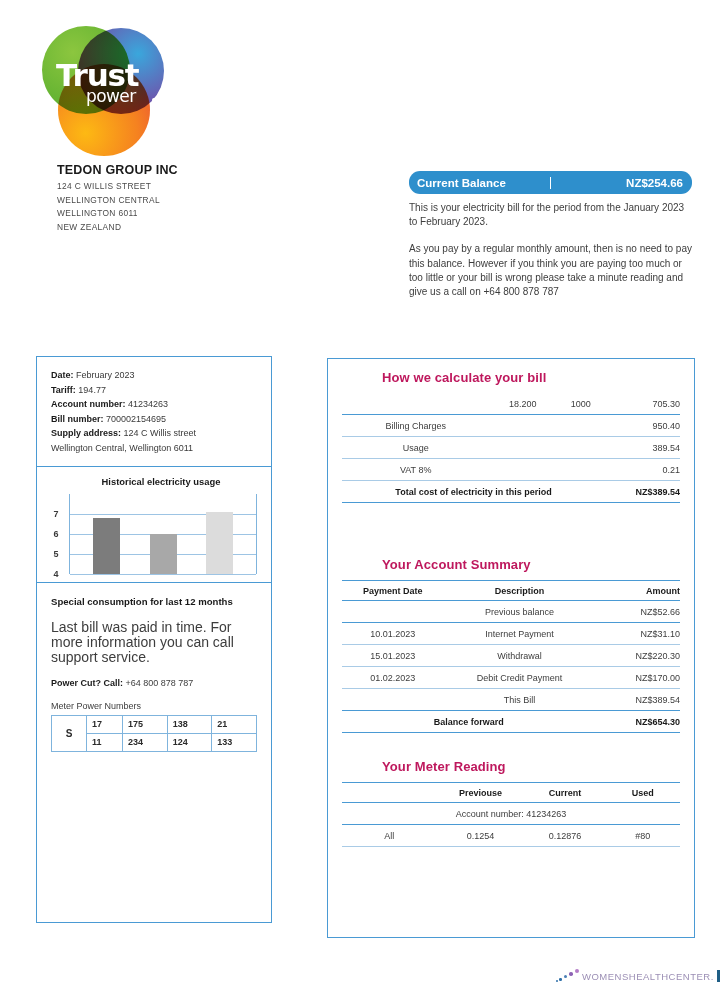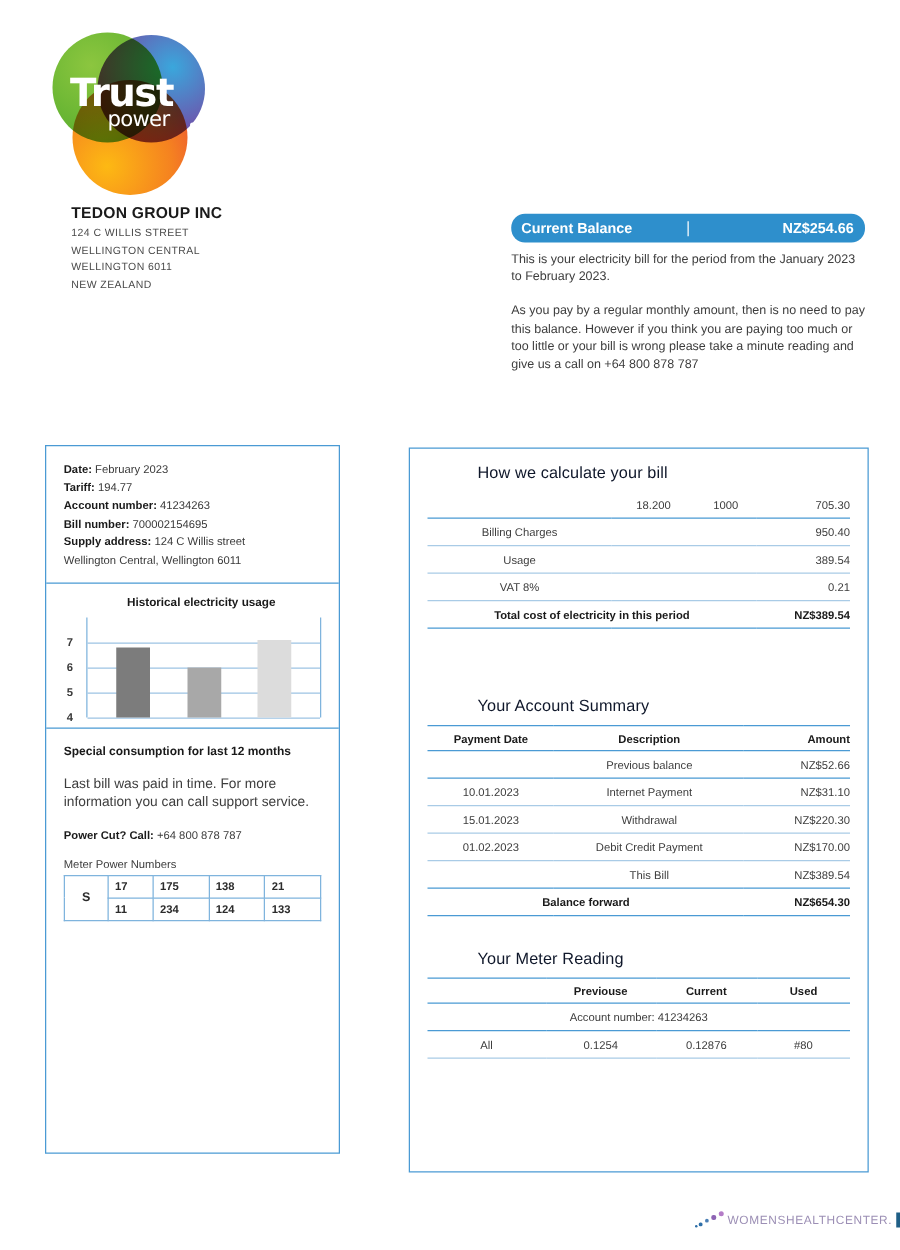--- a/index.html
+++ b/index.html
@@ -214,21 +214,21 @@
 
   
   .sc-head {
     font-weight: bold;
     font-size: 9.6px;
     color: #1a1a1a;
     line-height: 15px;
     margin-bottom: 11px;
   }
   .sc-body {
-    font-size: 11px;
+    font-size: 14px;
     line-height: 15px;
     color: #3d3d3d;
     margin-bottom: 13px;
   }
   .sc-call {
     font-size: 9px;
     color: #3d3d3d;
     margin-bottom: 13px;
   }
   .sc-call b { color: #1a1a1a; }
@@ -261,23 +261,23 @@
     position: absolute;
     left: 327px;
     top: 358px;
     width: 368px;
     height: 580px;
     border: 1.3px solid #4a9ad4;
     box-sizing: border-box;
     padding: 11px 14px 0 14px;
   }
   .sec-title {
-    font-weight: normal;
+    font-weight: bold;
     font-size: 13px;
-    color: #0f172a;
+    color: #be185d;
     margin-bottom: 8px;
     letter-spacing: 0.1px;
     padding-left: 40px;
   }
   table.btable {
     width: 100%;
     border-collapse: collapse;
     font-size: 9px;
   }
   table.btable th {

